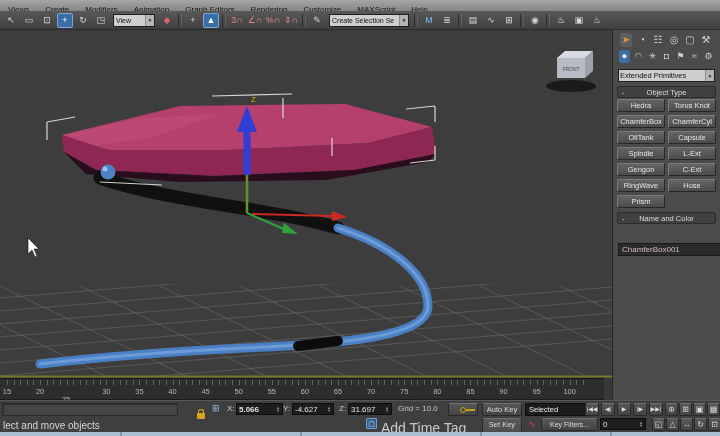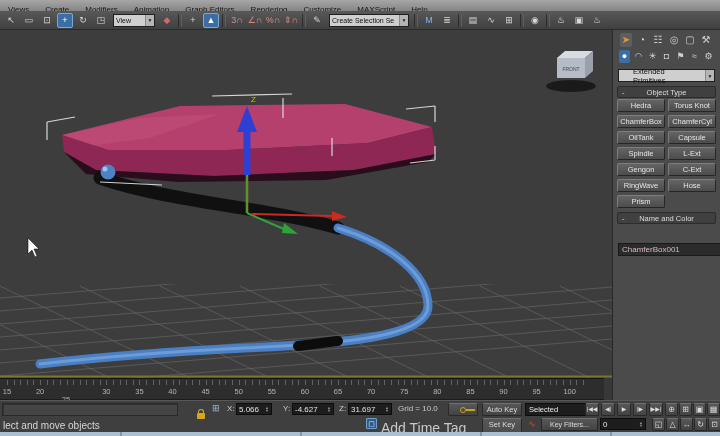--- a/index.html
+++ b/index.html
@@ -33,21 +33,21 @@
   .panel{position:absolute;left:612px;top:30px;width:108px;height:370px;
     background:#4b4b4b;border-left:1px solid #282828;}
   .panel-tabs{display:flex;align-items:center;gap:4px;height:18px;padding:2px 0 0 7px;}
   .ptab{font-size:10px;color:#cfcfcf;width:12px;text-align:center;line-height:14px;}
   .ptab.active{background:#5e5e5e;border-radius:2px;}
   .panel-cats{display:flex;align-items:center;gap:3px;height:17px;padding-left:6px;}
   .pcat{font-size:9px;color:#d0d0d0;width:11px;text-align:center;line-height:13px;}
   .pcat.active{background:#3a6ea5;border-radius:2px;color:#fff;}
   .panel-dd{display:flex;align-items:center;height:13px;background:#cfcfcf;
     border:1px solid #1f1f1f;margin:4px 5px 2px 5px;}
-  .panel-dd .dd-label{font-size:7.5px;color:#111;padding:0 14px;flex:1;}
+  .panel-dd .dd-label{font-size:7.5px;color:#111;padding:0 1px;flex:1;}
   .panel-dd .dd-arrow{width:9px;height:100%;background:#b5b5b5;border-left:1px solid #8a8a8a;
     font-size:5px;color:#222;display:flex;align-items:center;justify-content:center;}
   .rollout{margin:4px 4px 0 4px;}
   .rollout-header{position:relative;height:12px;background:#404040;border:1px solid #2c2c2c;
     border-radius:2px;font-size:7.5px;color:#dcdcdc;text-align:center;line-height:11px;}
   .roll-minus{position:absolute;left:4px;top:0;}
   .autogrid{display:flex;align-items:center;justify-content:center;gap:4px;height:13px;
     font-size:7.5px;color:#cfcfcf;}
   .checkbox{width:7px;height:7px;background:#777;border:1px solid #2a2a2a;
     box-shadow:inset 1px 1px 0 #3a3a3a;}
@@ -76,21 +76,21 @@
   .lock-wrap{left:197px;top:4px;}
   .lock-body{display:inline-block;width:8px;height:6px;background:#d8a61c;border-radius:1px;position:relative;}
   .lock-body::before{content:"";position:absolute;top:-4px;left:1px;width:4px;height:4px;
     border:1.5px solid #d8a61c;border-bottom:none;border-radius:3px 3px 0 0;}
   .abs-mode{left:212px;top:2px;font-size:9px;color:#9ab9d8;}
   .coord-label{font-size:8px;color:#c9c9c9;}
   .sfld{display:flex;align-items:center;height:12px;background:#1d1d1d;border:1px solid #0d0d0d;
     color:#e2e2e2;font-size:8px;padding:0 2px;}
   .spin{margin-left:auto;display:flex;flex-direction:column;color:#8f8f8f;font-size:4px;line-height:3px;}
   .spin::before{content:"▲";}.spin::after{content:"▼";}
-  .lab-x{left:227px;top:3px;}.fld-x{left:236px;top:2px;width:36px;}
+  .lab-x{left:227px;top:3px;}.fld-x{left:236px;top:2px;width:47px;font-weight:bold;}
   .lab-y{left:283px;top:3px;}.fld-y{left:292px;top:2px;width:42px;}
   .lab-z{left:339px;top:3px;}.fld-z{left:348px;top:2px;width:44px;gap:9px;}
   .grid-text{left:398px;top:3px;font-size:8px;color:#c9c9c9;}
   .timetag-icon{left:366px;top:17px;width:11px;height:11px;background:#2f5d8a;border:1px solid #6f9fd0;
     color:#dce9f5;font-size:7px;text-align:center;line-height:10px;border-radius:1px;}
   .timetag{left:381px;top:19px;font-size:14px;color:#c9c9c9;}
   .sbtn{background:linear-gradient(#575757,#434343);border:1px solid #282828;border-top-color:#707070;
     border-radius:2px;color:#dcdcdc;font-size:7.5px;text-align:center;}
   .key-btn{left:448px;top:2px;width:30px;height:13px;display:flex;align-items:center;justify-content:center;}
   .key-glyph{display:inline-block;width:6px;height:6px;border:1.5px solid #caa21a;border-radius:50%;position:relative;}

